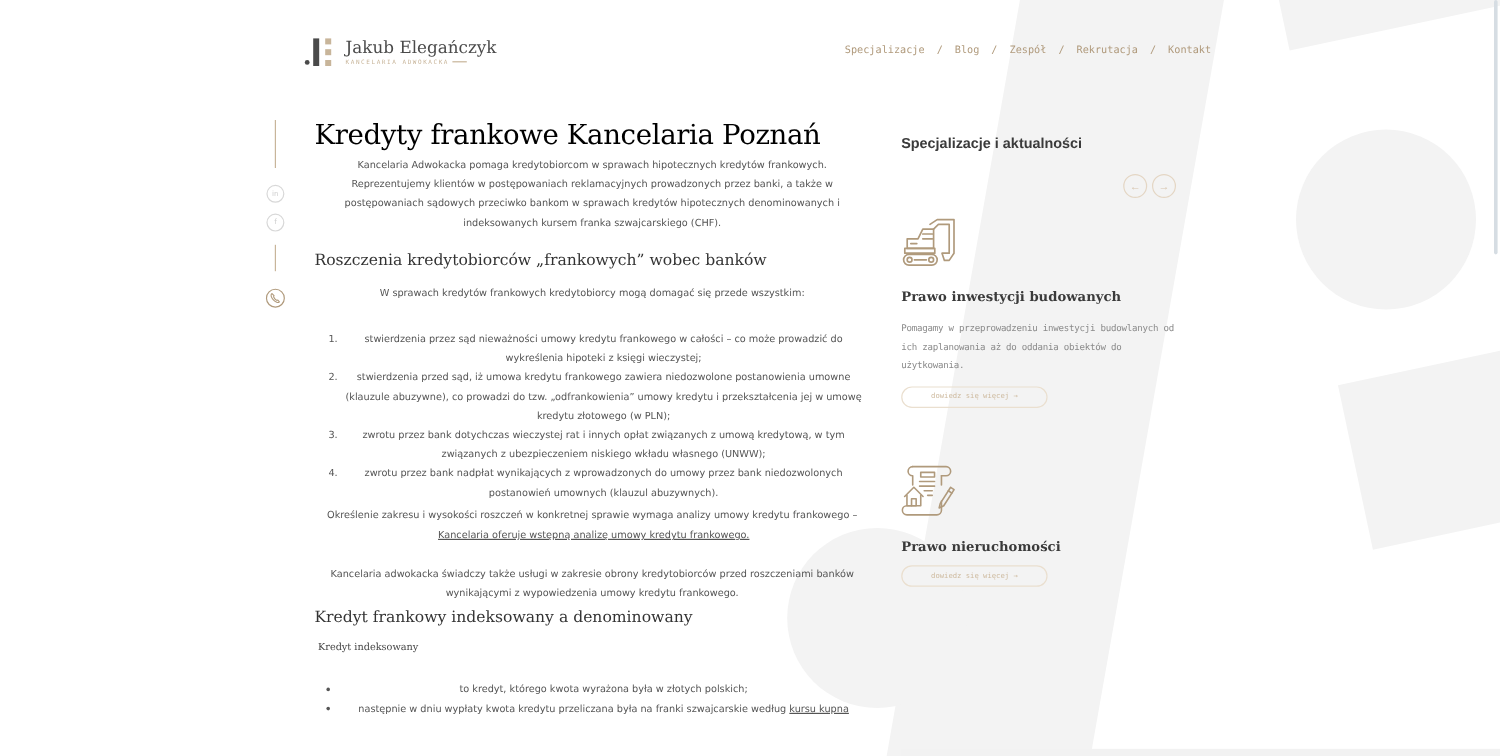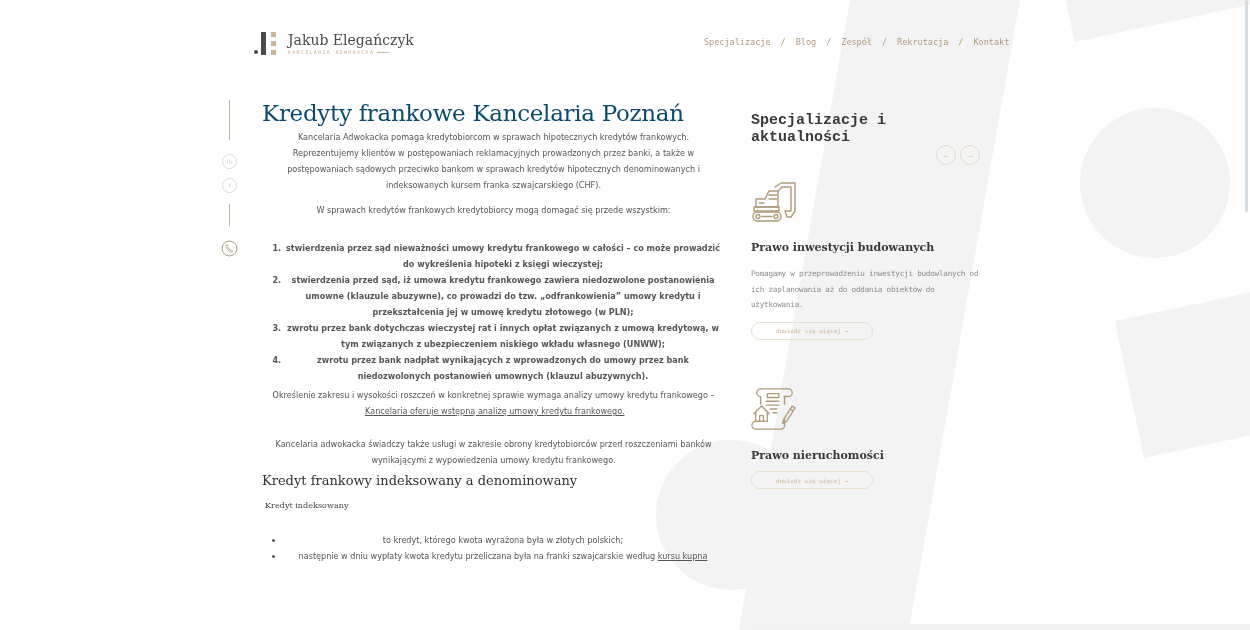--- a/index.html
+++ b/index.html
@@ -36,38 +36,38 @@
   .nav a { color: #b09a7c; text-decoration: none; }
   .nav .sep { margin: 0 10px; color: #b09a7c; }
 
   
   .rail-line { position: absolute; left: 229px; width: 1px; background: #c8b59a; z-index: 1; }
   .social { position: absolute; left: 222px; width: 15px; height: 15px; border-radius: 50%; border: 1px solid #d8d8d8; z-index: 1; display: flex; align-items: center; justify-content: center; font-size: 6px; color: #cfcfcf; font-family: "DejaVu Sans", sans-serif; }
   .phone { position: absolute; left: 221px; top: 240px; width: 17px; height: 17px; z-index: 1; }
 
   
   .main { left: 262px; top: 98px; width: 460px; }
-  h1 { font-family: "DejaVu Serif", serif; font-weight: normal; font-size: 23px; color: #0c4a6e; letter-spacing: -0.3px; line-height: 30px; }
+  h1 { font-family: "DejaVu Serif", serif; font-weight: normal; font-size: 23px; color: #000000; letter-spacing: -0.3px; line-height: 30px; }
   p, li { font-size: 8.1px; line-height: 16px; color: #555; text-align: center; }
   .intro { margin-top: 1px; padding-left: 3px; }
   h2 { font-family: "DejaVu Serif", serif; font-weight: normal; font-size: 13px; color: #333; line-height: 18px; }
   .h2-claims { margin-top: 16px; }
   .p-claims { margin-top: 9px; padding-left: 3px; }
-  ol { margin-top: 22px; padding-left: 22px; font-weight: bold; }
+  ol { margin-top: 22px; padding-left: 22px; }
   ol li { padding-left: 0; }
   .p-scope { margin-top: 3px; padding-left: 3px; }
   .p-scope a, .ul-index a { color: #555; text-decoration: underline; }
   .p-defense { margin-top: 17px; padding-left: 3px; }
   .h2-index { margin-top: 4px; }
   .h3-index { margin-top: 7px; padding-left: 3px; font-family: "DejaVu Serif", serif; font-size: 8.1px; color: #444; line-height: 16px; }
   .ul-index { margin-top: 19px; padding-left: 22px; list-style: disc; }
 
   
   .sidebar { left: 751px; top: 112px; width: 240px; }
-  .side-title { font-family: Liberation Mono, monospace; font-size: 15px; font-weight: bold; color: #3a3a3a; }
+  .side-title { font-family: Liberation Sans, sans-serif; font-size: 12px; font-weight: bold; color: #3a3a3a; }
   .arrows { position: absolute; left: 185px; top: 33px; display: flex; gap: 4px; }
   .arrow { width: 20px; height: 20px; border-radius: 50%; border: 1px solid #e4d6c4; display: flex; align-items: center; justify-content: center; font-size: 9px; color: #d7c5ae; background: transparent; cursor: pointer; }
 
   .card { position: absolute; left: 0; width: 240px; }
   .card-icon { width: 46px; height: 42px; }
   .card-title { font-family: "DejaVu Serif", serif; font-size: 11px; font-weight: bold; color: #3a3a3a; margin-top: 14px; }
   .card-desc { font-family: "DejaVu Sans Mono", monospace; font-size: 7.6px; line-height: 15.5px; color: #8a8a8a; margin-top: 12px; letter-spacing: -0.2px; }
   .card-btn { margin-top: 9px; width: 122px; height: 18px; border-radius: 10px; border: 1px solid #eadfcf; font-family: "DejaVu Sans Mono", monospace; font-size: 6px; color: #cdb99d; display: flex; align-items: center; justify-content: center; background: transparent; cursor: pointer; }
 </style>
 </head>
@@ -118,20 +118,21 @@
 <div class="rail-line" style="top:204px;height:22px"></div>
 <svg class="phone" viewBox="0 0 24 24">
   <circle cx="12" cy="12" r="10.5" fill="none" stroke="#b09a7c" stroke-width="1.4"></circle>
   <path d="M8 6.5c-.8.6-1.4 1.6-1 3 .8 2.8 3.5 5.8 6.6 7.3 1.3.6 2.4.2 3.1-.6l-1.8-2c-.5.3-1 .4-1.6.1-1.4-.8-2.7-2.3-3.3-3.7-.2-.6 0-1.1.4-1.5z" fill="none" stroke="#b09a7c" stroke-width="1.3" stroke-linejoin="round"></path>
 </svg>
 
 <main class="layer main">
   <h1>Kredyty frankowe Kancelaria Poznań</h1>
   <p class="intro">Kancelaria Adwokacka pomaga kredytobiorcom w sprawach hipotecznych kredytów frankowych. Reprezentujemy klientów w postępowaniach reklamacyjnych prowadzonych przez banki, a także w postępowaniach sądowych przeciwko bankom w sprawach kredytów hipotecznych denominowanych i indeksowanych kursem franka szwajcarskiego (CHF).</p>
 
+  <h2 class="h2-claims">Roszczenia kredytobiorców „frankowych” wobec banków</h2>
   <p class="p-claims">W sprawach kredytów frankowych kredytobiorcy mogą domagać się przede wszystkim:</p>
   <ol>
     <li>stwierdzenia przez sąd nieważności umowy kredytu frankowego w całości – co może prowadzić do wykreślenia hipoteki z księgi wieczystej;</li>
     <li>stwierdzenia przed sąd, iż umowa kredytu frankowego zawiera niedozwolone postanowienia umowne (klauzule abuzywne), co prowadzi do tzw. „odfrankowienia” umowy kredytu i przekształcenia jej w umowę kredytu złotowego (w PLN);</li>
     <li>zwrotu przez bank dotychczas wieczystej rat i innych opłat związanych z umową kredytową, w tym związanych z ubezpieczeniem niskiego wkładu własnego (UNWW);</li>
     <li>zwrotu przez bank nadpłat wynikających z wprowadzonych do umowy przez bank niedozwolonych postanowień umownych (klauzul abuzywnych).</li>
   </ol>
 
   <p class="p-scope">
     <span>Określenie zakresu i wysokości roszczeń w konkretnej sprawie wymaga analizy umowy kredytu frankowego –</span><br>

